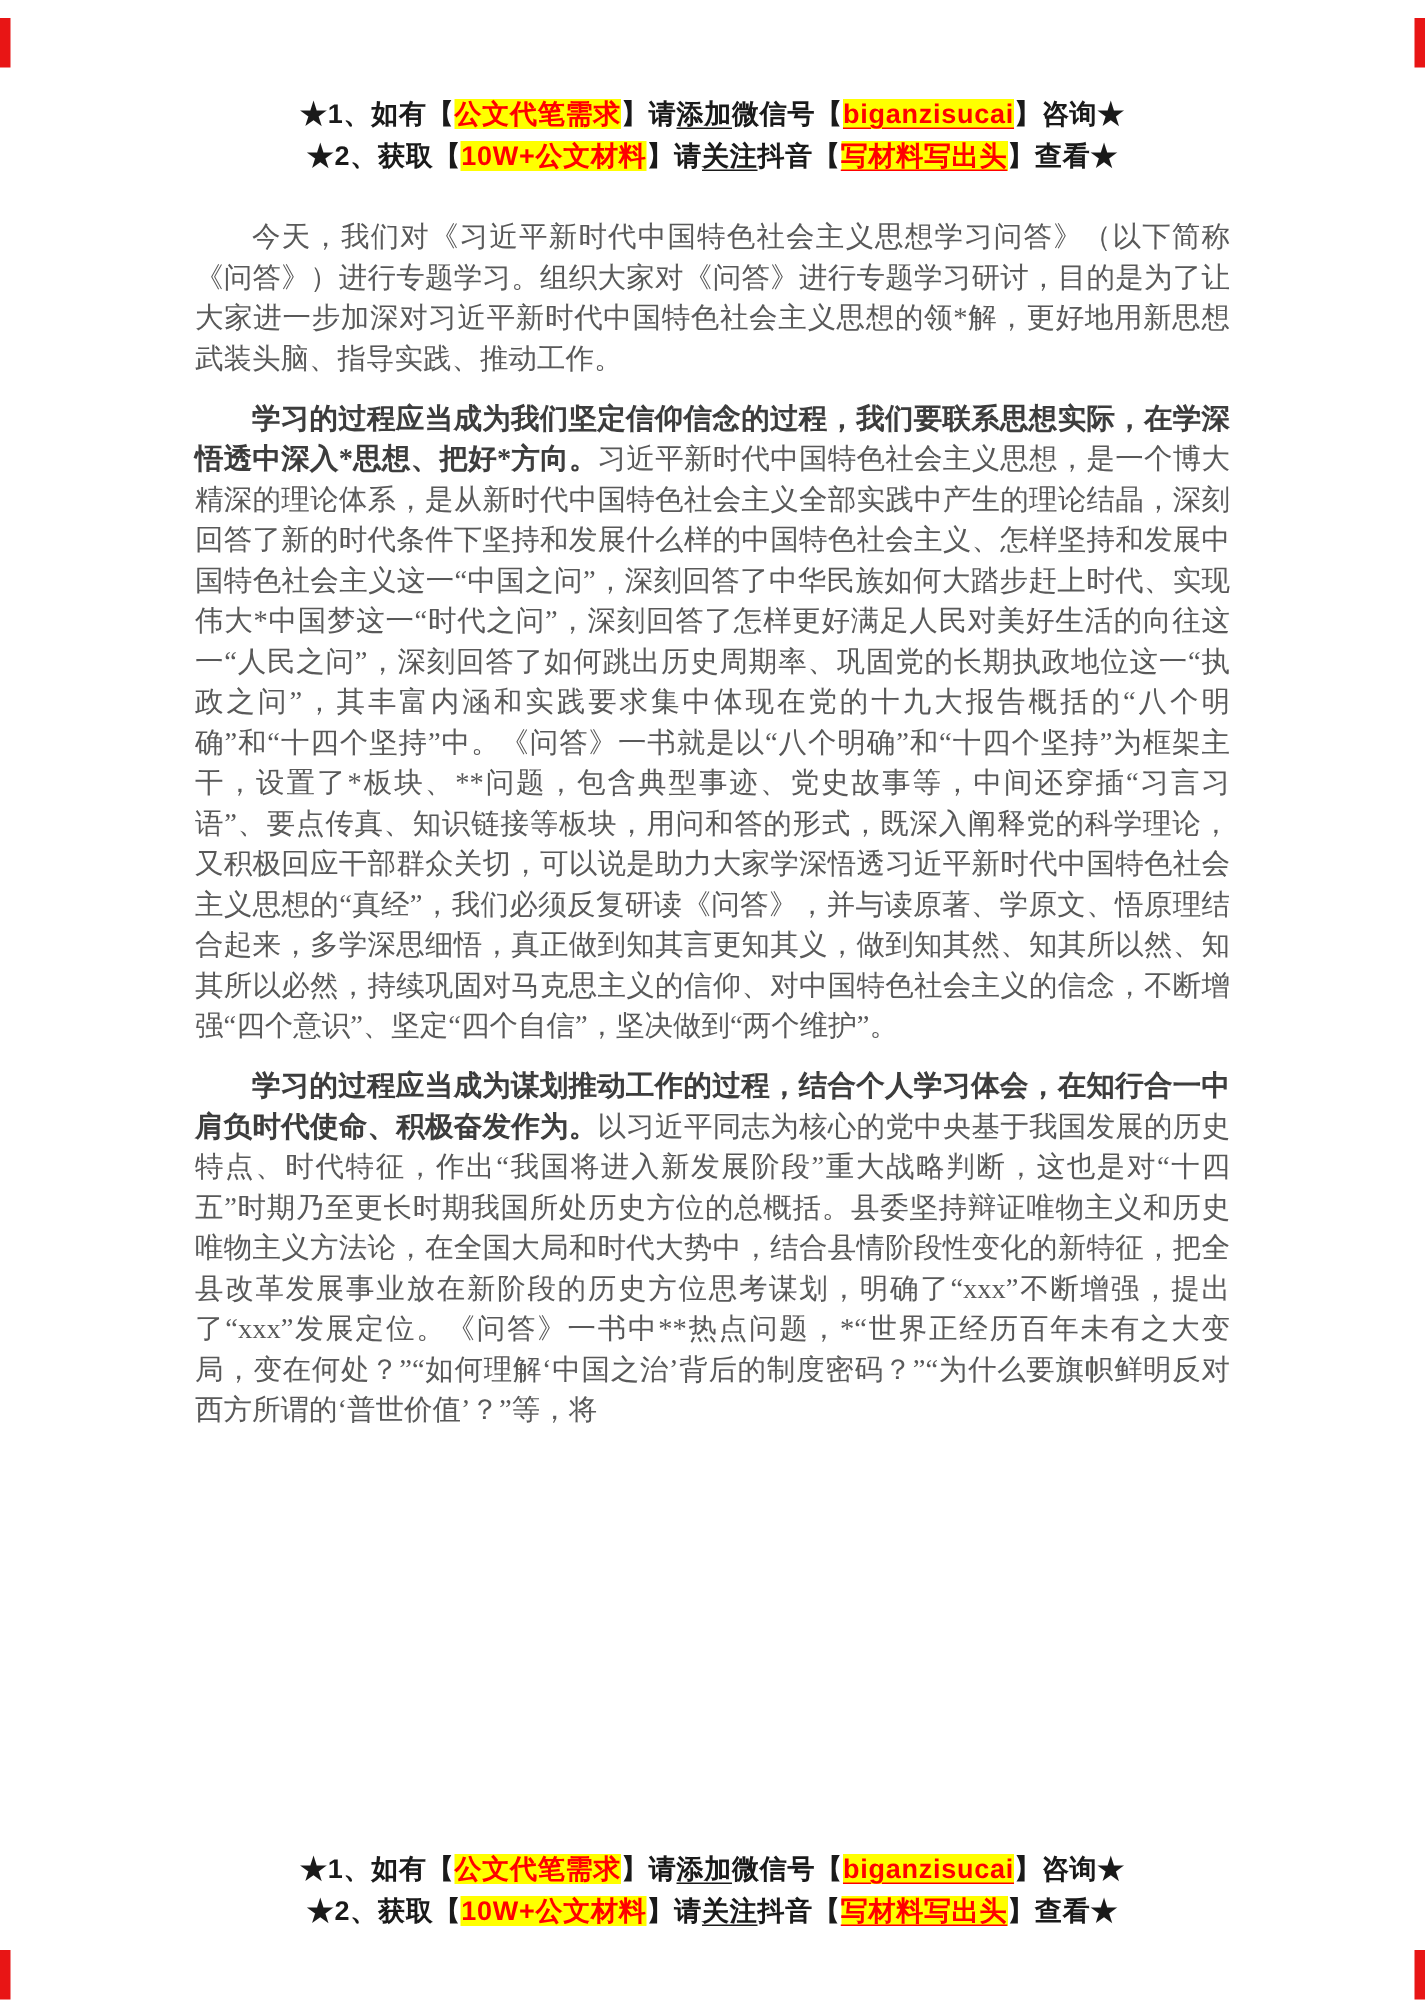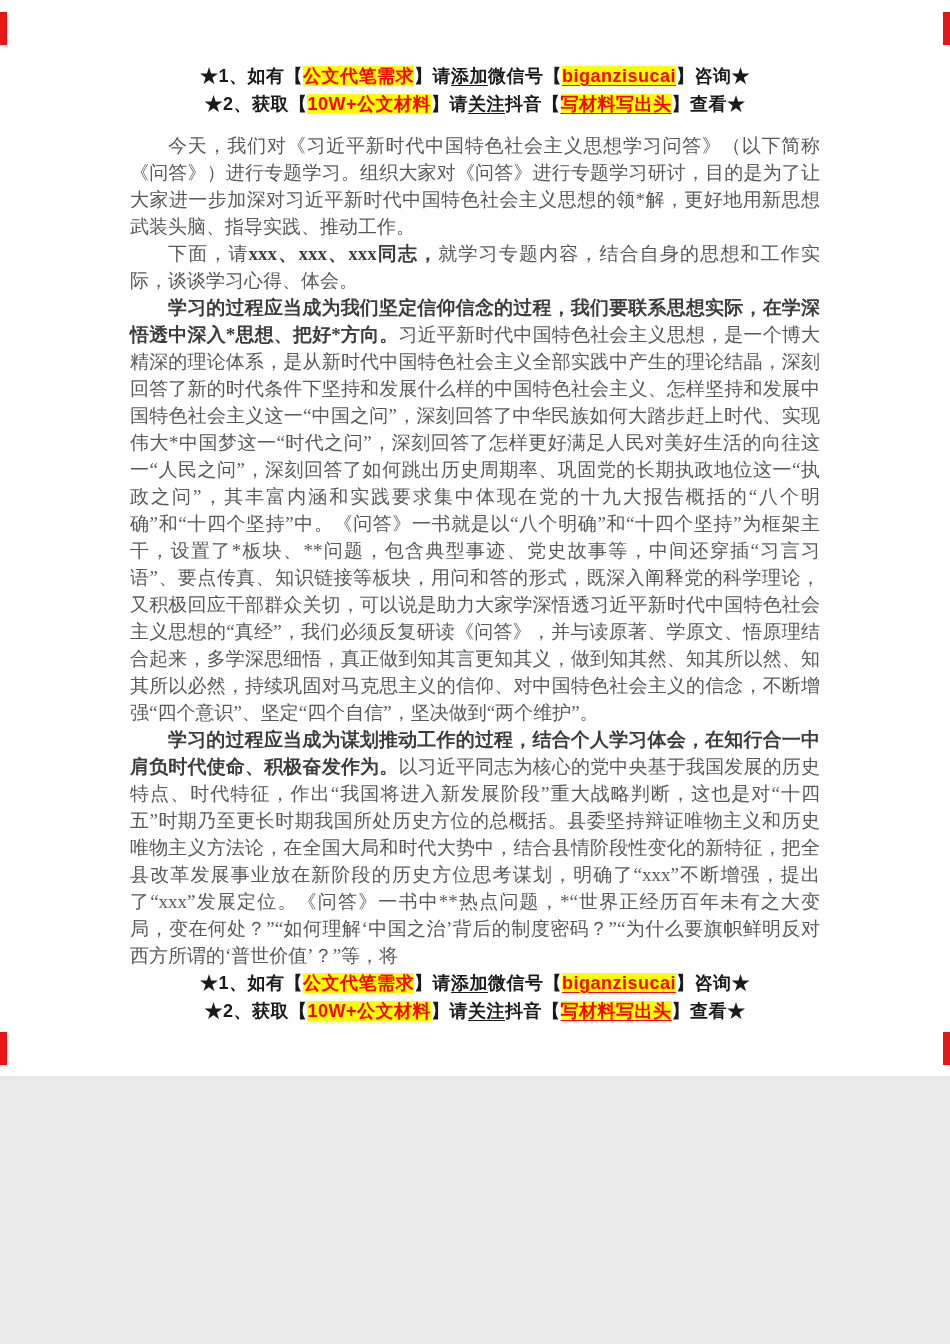--- a/index.html
+++ b/index.html
@@ -1,19 +1,19 @@
 <!DOCTYPE html>
 <html><head>
 <meta charset="utf-8">
 <style>
   * { margin:0; padding:0; box-sizing:border-box; }
   html,body { background:#e9e9e9; }
   .page {
     position:relative;
-    width:950px; height:1076px;
+    width:950px; height:1344px;
     margin:0 auto;
     background:#ffffff;
     overflow:hidden;
     display:flex; flex-direction:column;
     font-family:"Liberation Serif", serif;
   }
   
   .edge-mark { position:absolute; width:7px; height:33px; background:var(--edge,#e81515); }
   .edge-tl { left:0; top:12px; }
   .edge-tr { right:0; top:12px; }
@@ -40,20 +40,21 @@
     font-size:30px; font-weight:400; line-height:40px;
     color:var(--title-text,#4f4f4f);
   }
 
   
   .doc-body { margin:14px 130px 0 130px; }
   .doc-body p {
     font-size:19px; line-height:27px;
     color:var(--body-text,#595959);
     text-align:justify;
+    margin-top:13px;
   }
   .doc-body p.no-indent { text-indent:0; margin-top:9px; }
   .doc-body p.indent { text-indent:2em; }
   .doc-body .b {
     font-weight:700;
     color:var(--bold-text,#3d3d3d);
   }
 </style>
 </head>
 <body>
@@ -66,21 +67,20 @@
   <div class="edge-mark edge-br"></div>
 
   <div class="promo promo-header" id="promo-header">
       <div class="promo-line"><span class="seg-plain">★1、如有【</span><span class="seg-hl">公文代笔需求</span><span class="seg-plain">】请</span><span class="seg-ul">添加</span><span class="seg-plain">微信号【</span><span class="seg-hl-ul">biganzisucai</span><span class="seg-plain">】咨询★</span></div>
       <div class="promo-line"><span class="seg-plain">★2、获取【</span><span class="seg-hl">10W+公文材料</span><span class="seg-plain">】请</span><span class="seg-ul">关注</span><span class="seg-plain">抖音【</span><span class="seg-hl-ul">写材料写出头</span><span class="seg-plain">】查看★</span></div>
     </div>
 
 
   <div class="doc-body" id="doc-body">
       <p class="indent"><span>今天，我们对《习近平新时代中国特色社会主义思想学习问答》（以下简称《问答》）进行专题学习。组织大家对《问答》进行专题学习研讨，目的是为了让大家进一步加深对习近平新时代中国特色社会主义思想的领*解，更好地用新思想武装头脑、指导实践、推动工作。</span></p>
-      <p class="indent"><span>下面，请</span><span class="b">xxx、xxx、xxx同志，</span><span>就学习专题内容，结合自身的思想和工作实际，谈谈学习心得、体会。</span></p>
       <p class="indent"><span class="b">学习的过程应当成为我们坚定信仰信念的过程，我们要联系思想实际，在学深悟透中深入*思想、把好*方向。</span><span>习近平新时代中国特色社会主义思想，是一个博大精深的理论体系，是从新时代中国特色社会主义全部实践中产生的理论结晶，深刻回答了新的时代条件下坚持和发展什么样的中国特色社会主义、怎样坚持和发展中国特色社会主义这一“中国之问”，深刻回答了中华民族如何大踏步赶上时代、实现伟大*中国梦这一“时代之问”，深刻回答了怎样更好满足人民对美好生活的向往这一“人民之问”，深刻回答了如何跳出历史周期率、巩固党的长期执政地位这一“执政之问”，其丰富内涵和实践要求集中体现在党的十九大报告概括的“八个明确”和“十四个坚持”中。《问答》一书就是以“八个明确”和“十四个坚持”为框架主干，设置了*板块、**问题，包含典型事迹、党史故事等，中间还穿插“习言习语”、要点传真、知识链接等板块，用问和答的形式，既深入阐释党的科学理论，又积极回应干部群众关切，可以说是助力大家学深悟透习近平新时代中国特色社会主义思想的“真经”，我们必须反复研读《问答》，并与读原著、学原文、悟原理结合起来，多学深思细悟，真正做到知其言更知其义，做到知其然、知其所以然、知其所以必然，持续巩固对马克思主义的信仰、对中国特色社会主义的信念，不断增强“四个意识”、坚定“四个自信”，坚决做到“两个维护”。</span></p>
       <p class="indent"><span class="b">学习的过程应当成为谋划推动工作的过程，结合个人学习体会，在知行合一中肩负时代使命、积极奋发作为。</span><span>以习近平同志为核心的党中央基于我国发展的历史特点、时代特征，作出“我国将进入新发展阶段”重大战略判断，这也是对“十四五”时期乃至更长时期我国所处历史方位的总概括。县委坚持辩证唯物主义和历史唯物主义方法论，在全国大局和时代大势中，结合县情阶段性变化的新特征，把全县改革发展事业放在新阶段的历史方位思考谋划，明确了“xxx”不断增强，提出了“xxx”发展定位。《问答》一书中**热点问题，*“世界正经历百年未有之大变局，变在何处？”“如何理解‘中国之治’背后的制度密码？”“为什么要旗帜鲜明反对西方所谓的‘普世价值’？”等，将</span></p>
     </div>
 
   <div class="promo promo-footer" id="promo-footer">
       <div class="promo-line"><span class="seg-plain">★1、如有【</span><span class="seg-hl">公文代笔需求</span><span class="seg-plain">】请</span><span class="seg-ul">添加</span><span class="seg-plain">微信号【</span><span class="seg-hl-ul">biganzisucai</span><span class="seg-plain">】咨询★</span></div>
       <div class="promo-line"><span class="seg-plain">★2、获取【</span><span class="seg-hl">10W+公文材料</span><span class="seg-plain">】请</span><span class="seg-ul">关注</span><span class="seg-plain">抖音【</span><span class="seg-hl-ul">写材料写出头</span><span class="seg-plain">】查看★</span></div>
     </div>
 
 </div>

